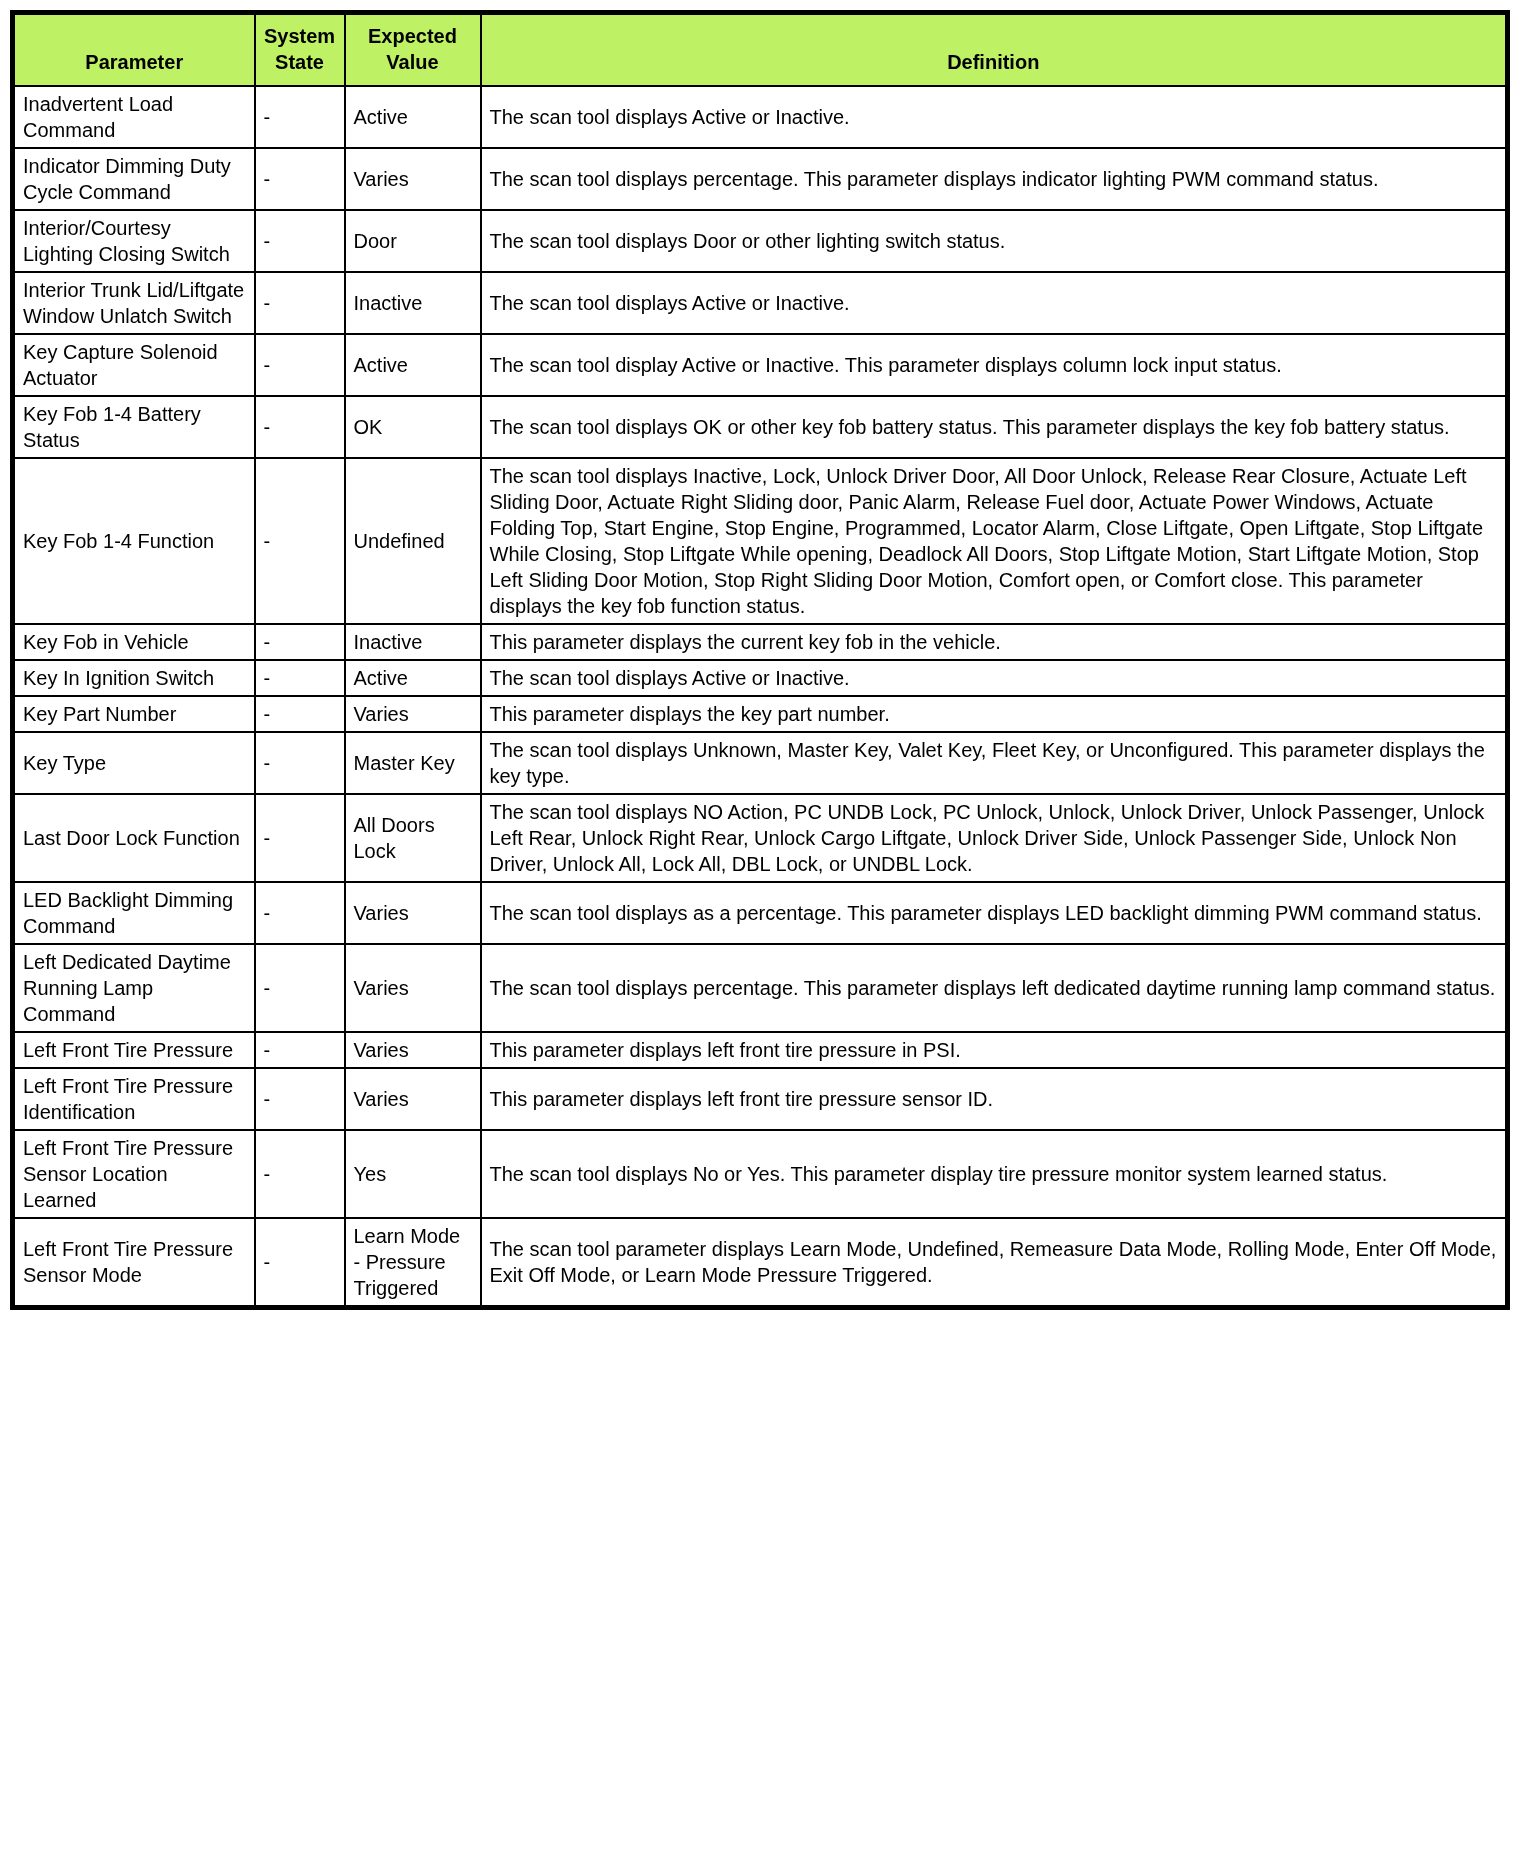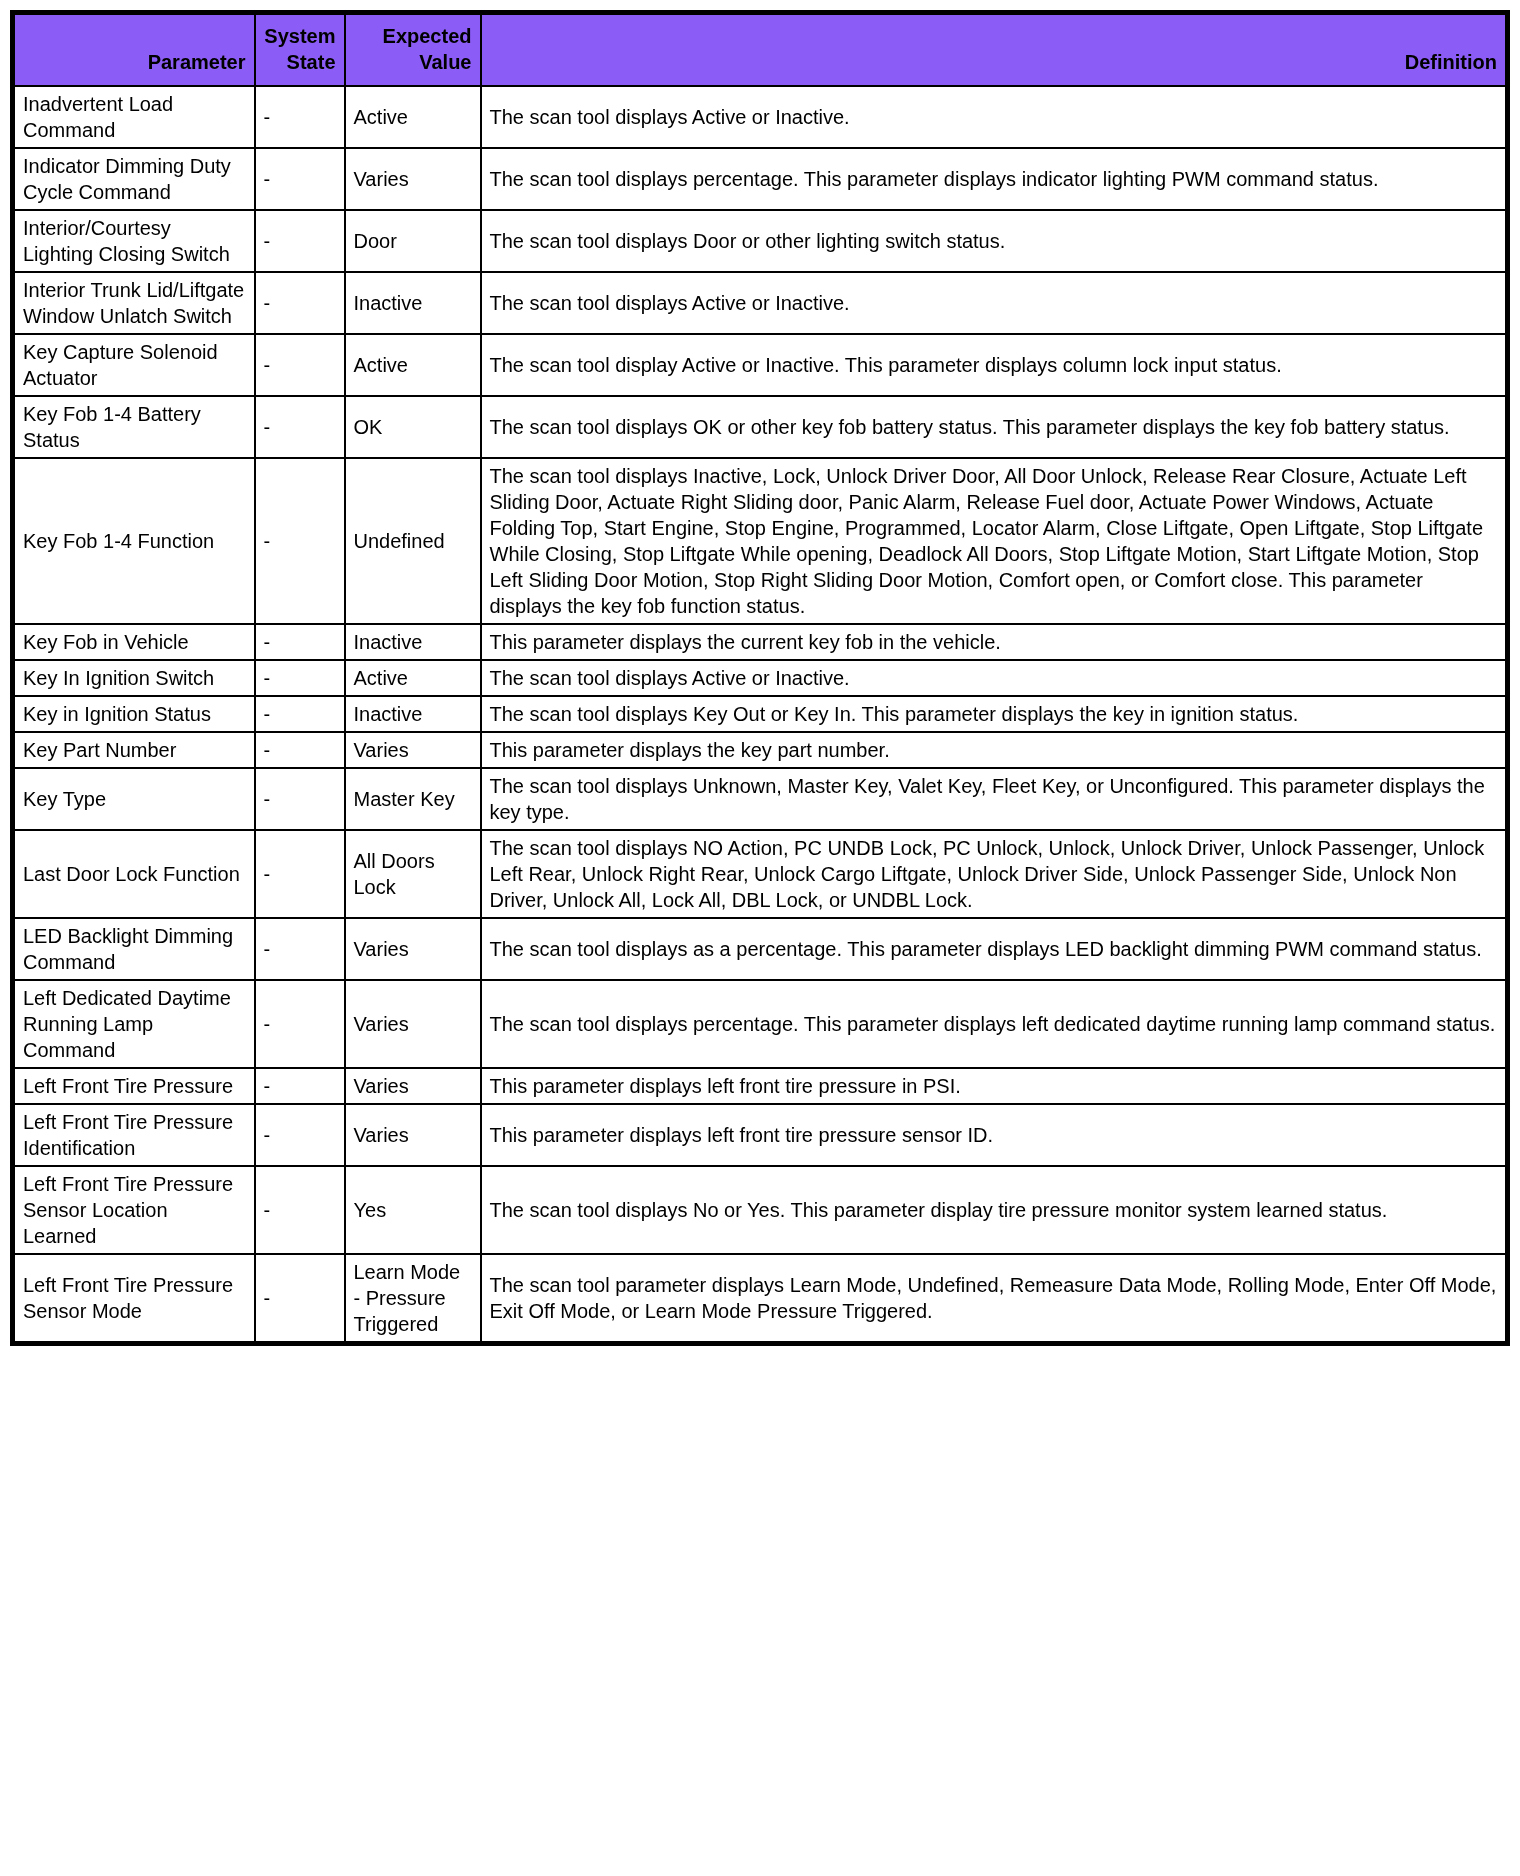--- a/index.html
+++ b/index.html
@@ -27,25 +27,25 @@
   table.param-table th,
   table.param-table td {
     border: 2px solid #000000;
     padding: 4px 8px;
     text-align: left;
     vertical-align: middle;
     word-wrap: break-word;
   }
   table.param-table thead th {
     font-weight: bold;
-    text-align: right;
+    text-align: center;
     vertical-align: bottom;
     padding-top: 8px;
     padding-bottom: 10px;
-    background: #8b5cf6;
+    background: #bef264;
   }
   col.col-parameter { width: 242px; }
   col.col-state     { width: 90px;  }
   col.col-expected  { width: 136px; }
   col.col-definition{ width: auto;  }
   td.cell-definition { vertical-align: middle; }
 </style>
 </head>
 <body>
 
@@ -114,26 +114,20 @@
           <td class="cell-expected-value">Inactive</td>
           <td class="cell-definition">This parameter displays the current key fob in the vehicle.</td>
         </tr>
         <tr>
           <td class="cell-parameter">Key In Ignition Switch</td>
           <td class="cell-system-state">-</td>
           <td class="cell-expected-value">Active</td>
           <td class="cell-definition">The scan tool displays Active or Inactive.</td>
         </tr>
         <tr>
-          <td class="cell-parameter">Key in Ignition Status</td>
-          <td class="cell-system-state">-</td>
-          <td class="cell-expected-value">Inactive</td>
-          <td class="cell-definition">The scan tool displays Key Out or Key In. This parameter displays the key in ignition status.</td>
-        </tr>
-        <tr>
           <td class="cell-parameter">Key Part Number</td>
           <td class="cell-system-state">-</td>
           <td class="cell-expected-value">Varies</td>
           <td class="cell-definition">This parameter displays the key part number.</td>
         </tr>
         <tr>
           <td class="cell-parameter">Key Type</td>
           <td class="cell-system-state">-</td>
           <td class="cell-expected-value">Master Key</td>
           <td class="cell-definition">The scan tool displays Unknown, Master Key, Valet Key, Fleet Key, or Unconfigured. This parameter displays the key type.</td>

